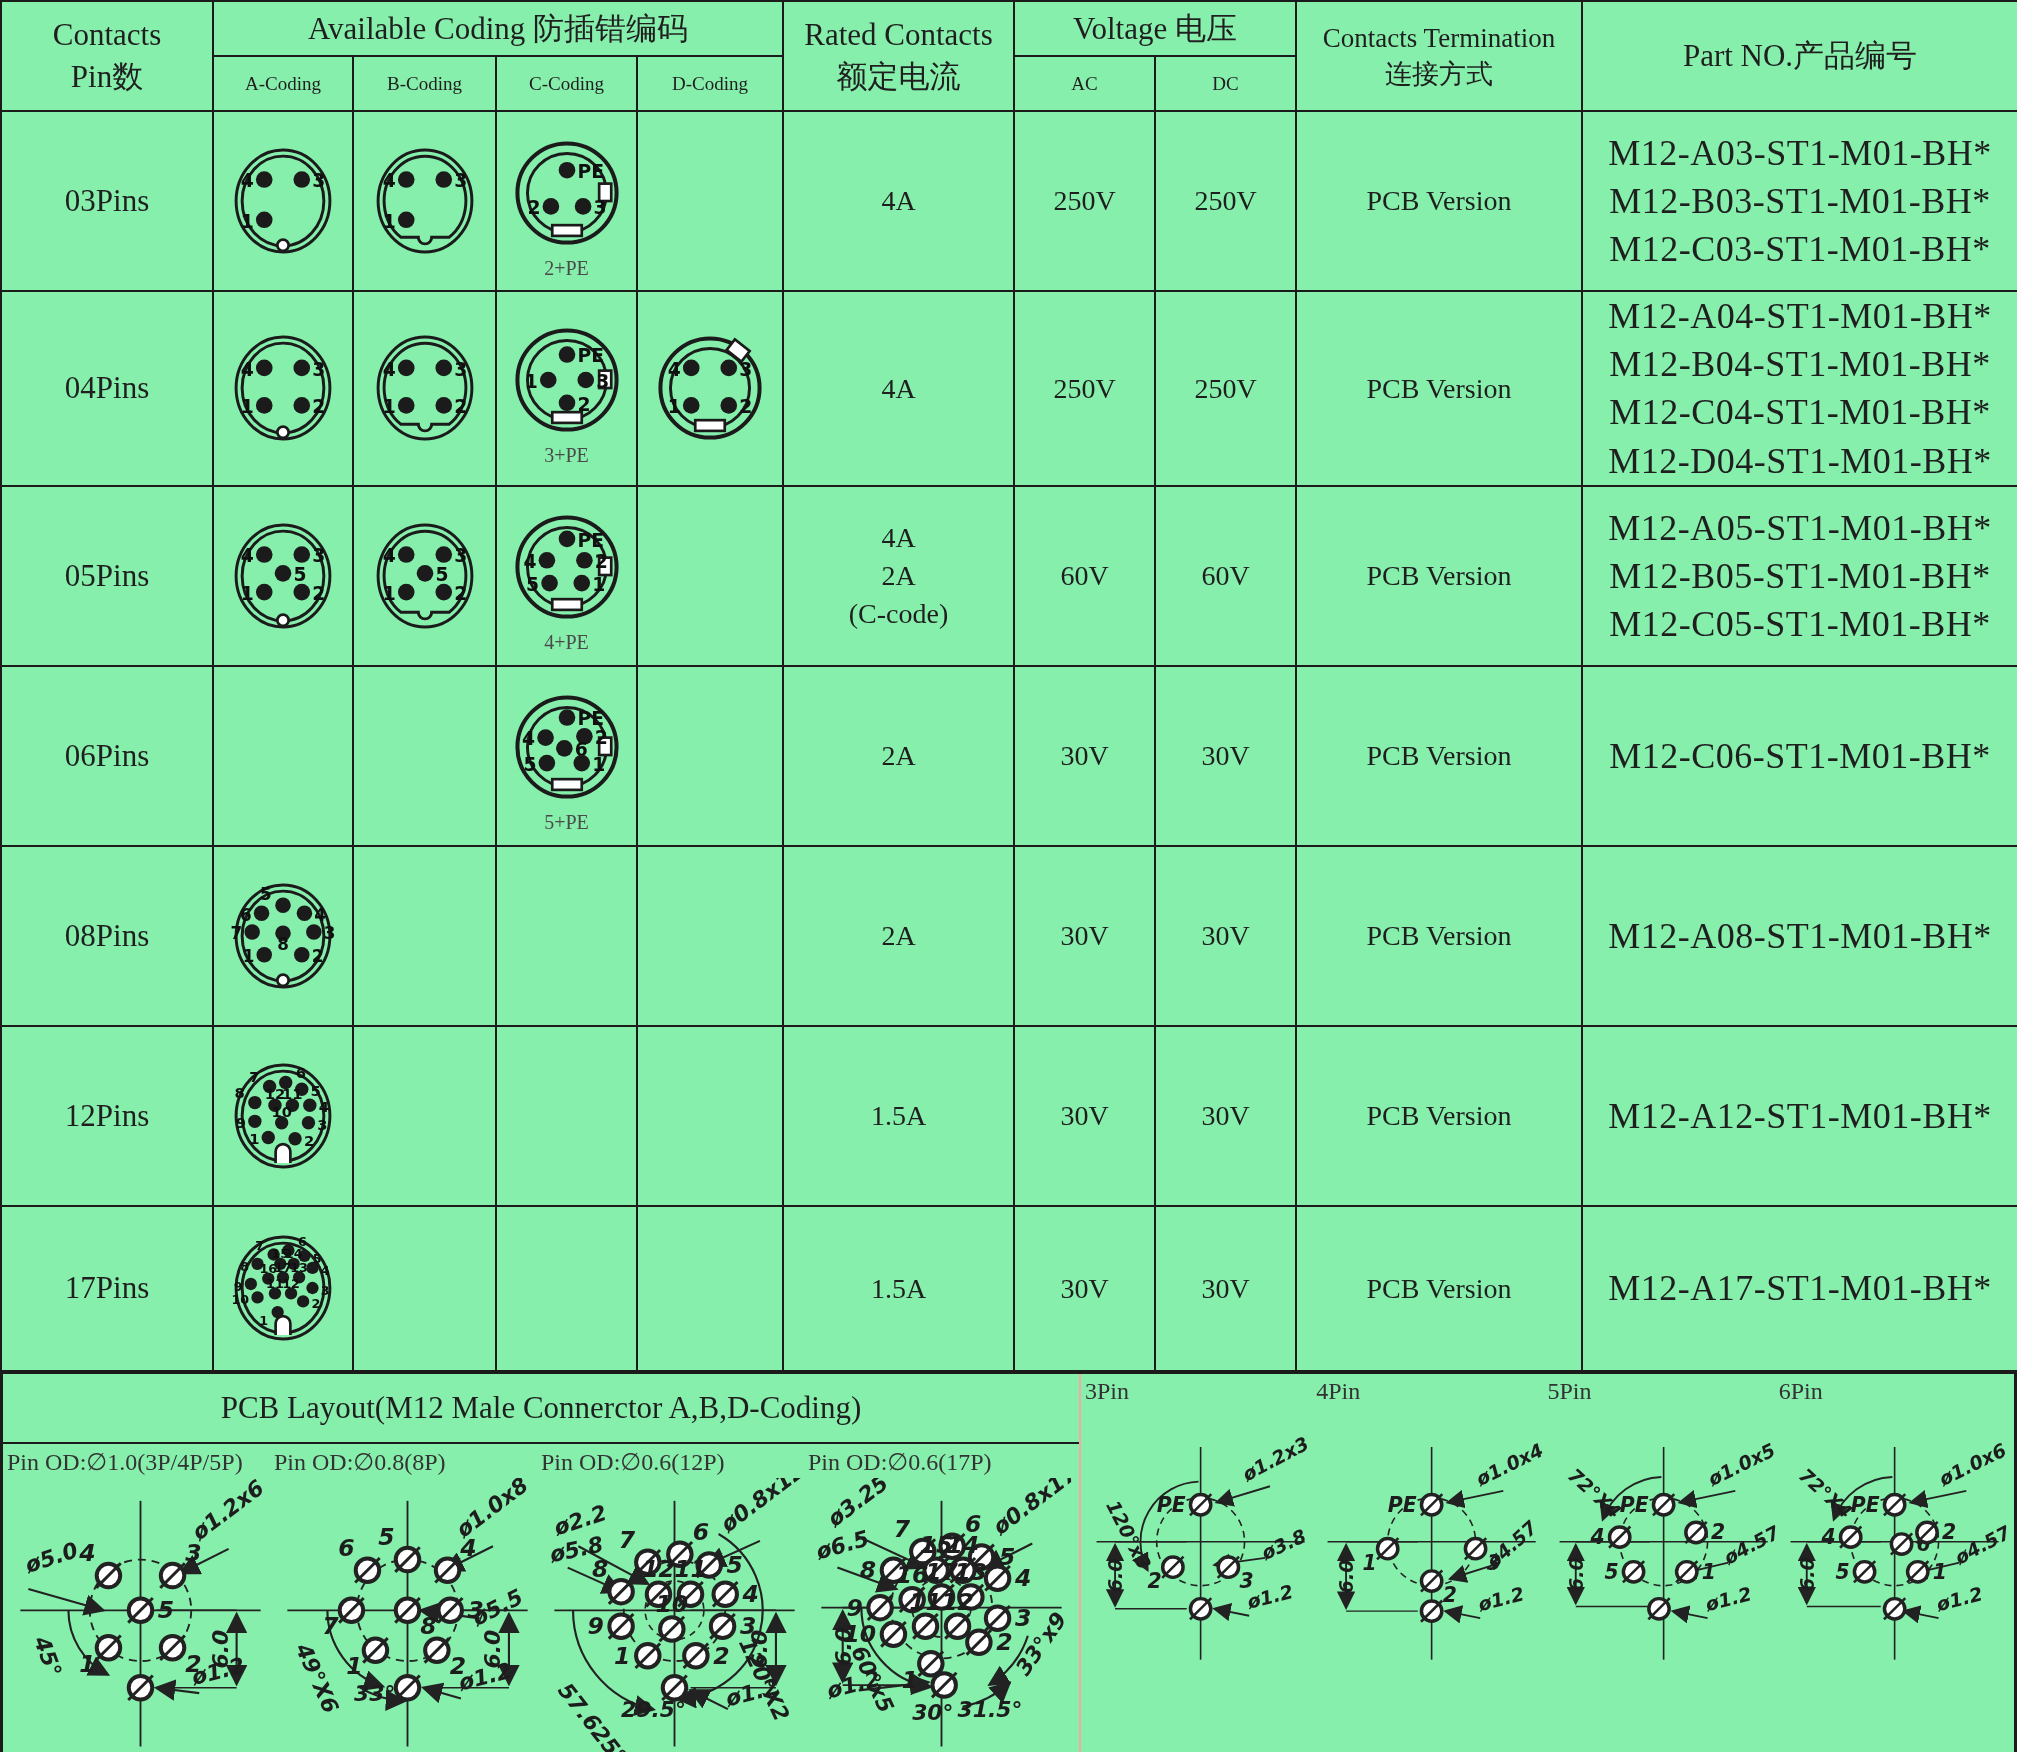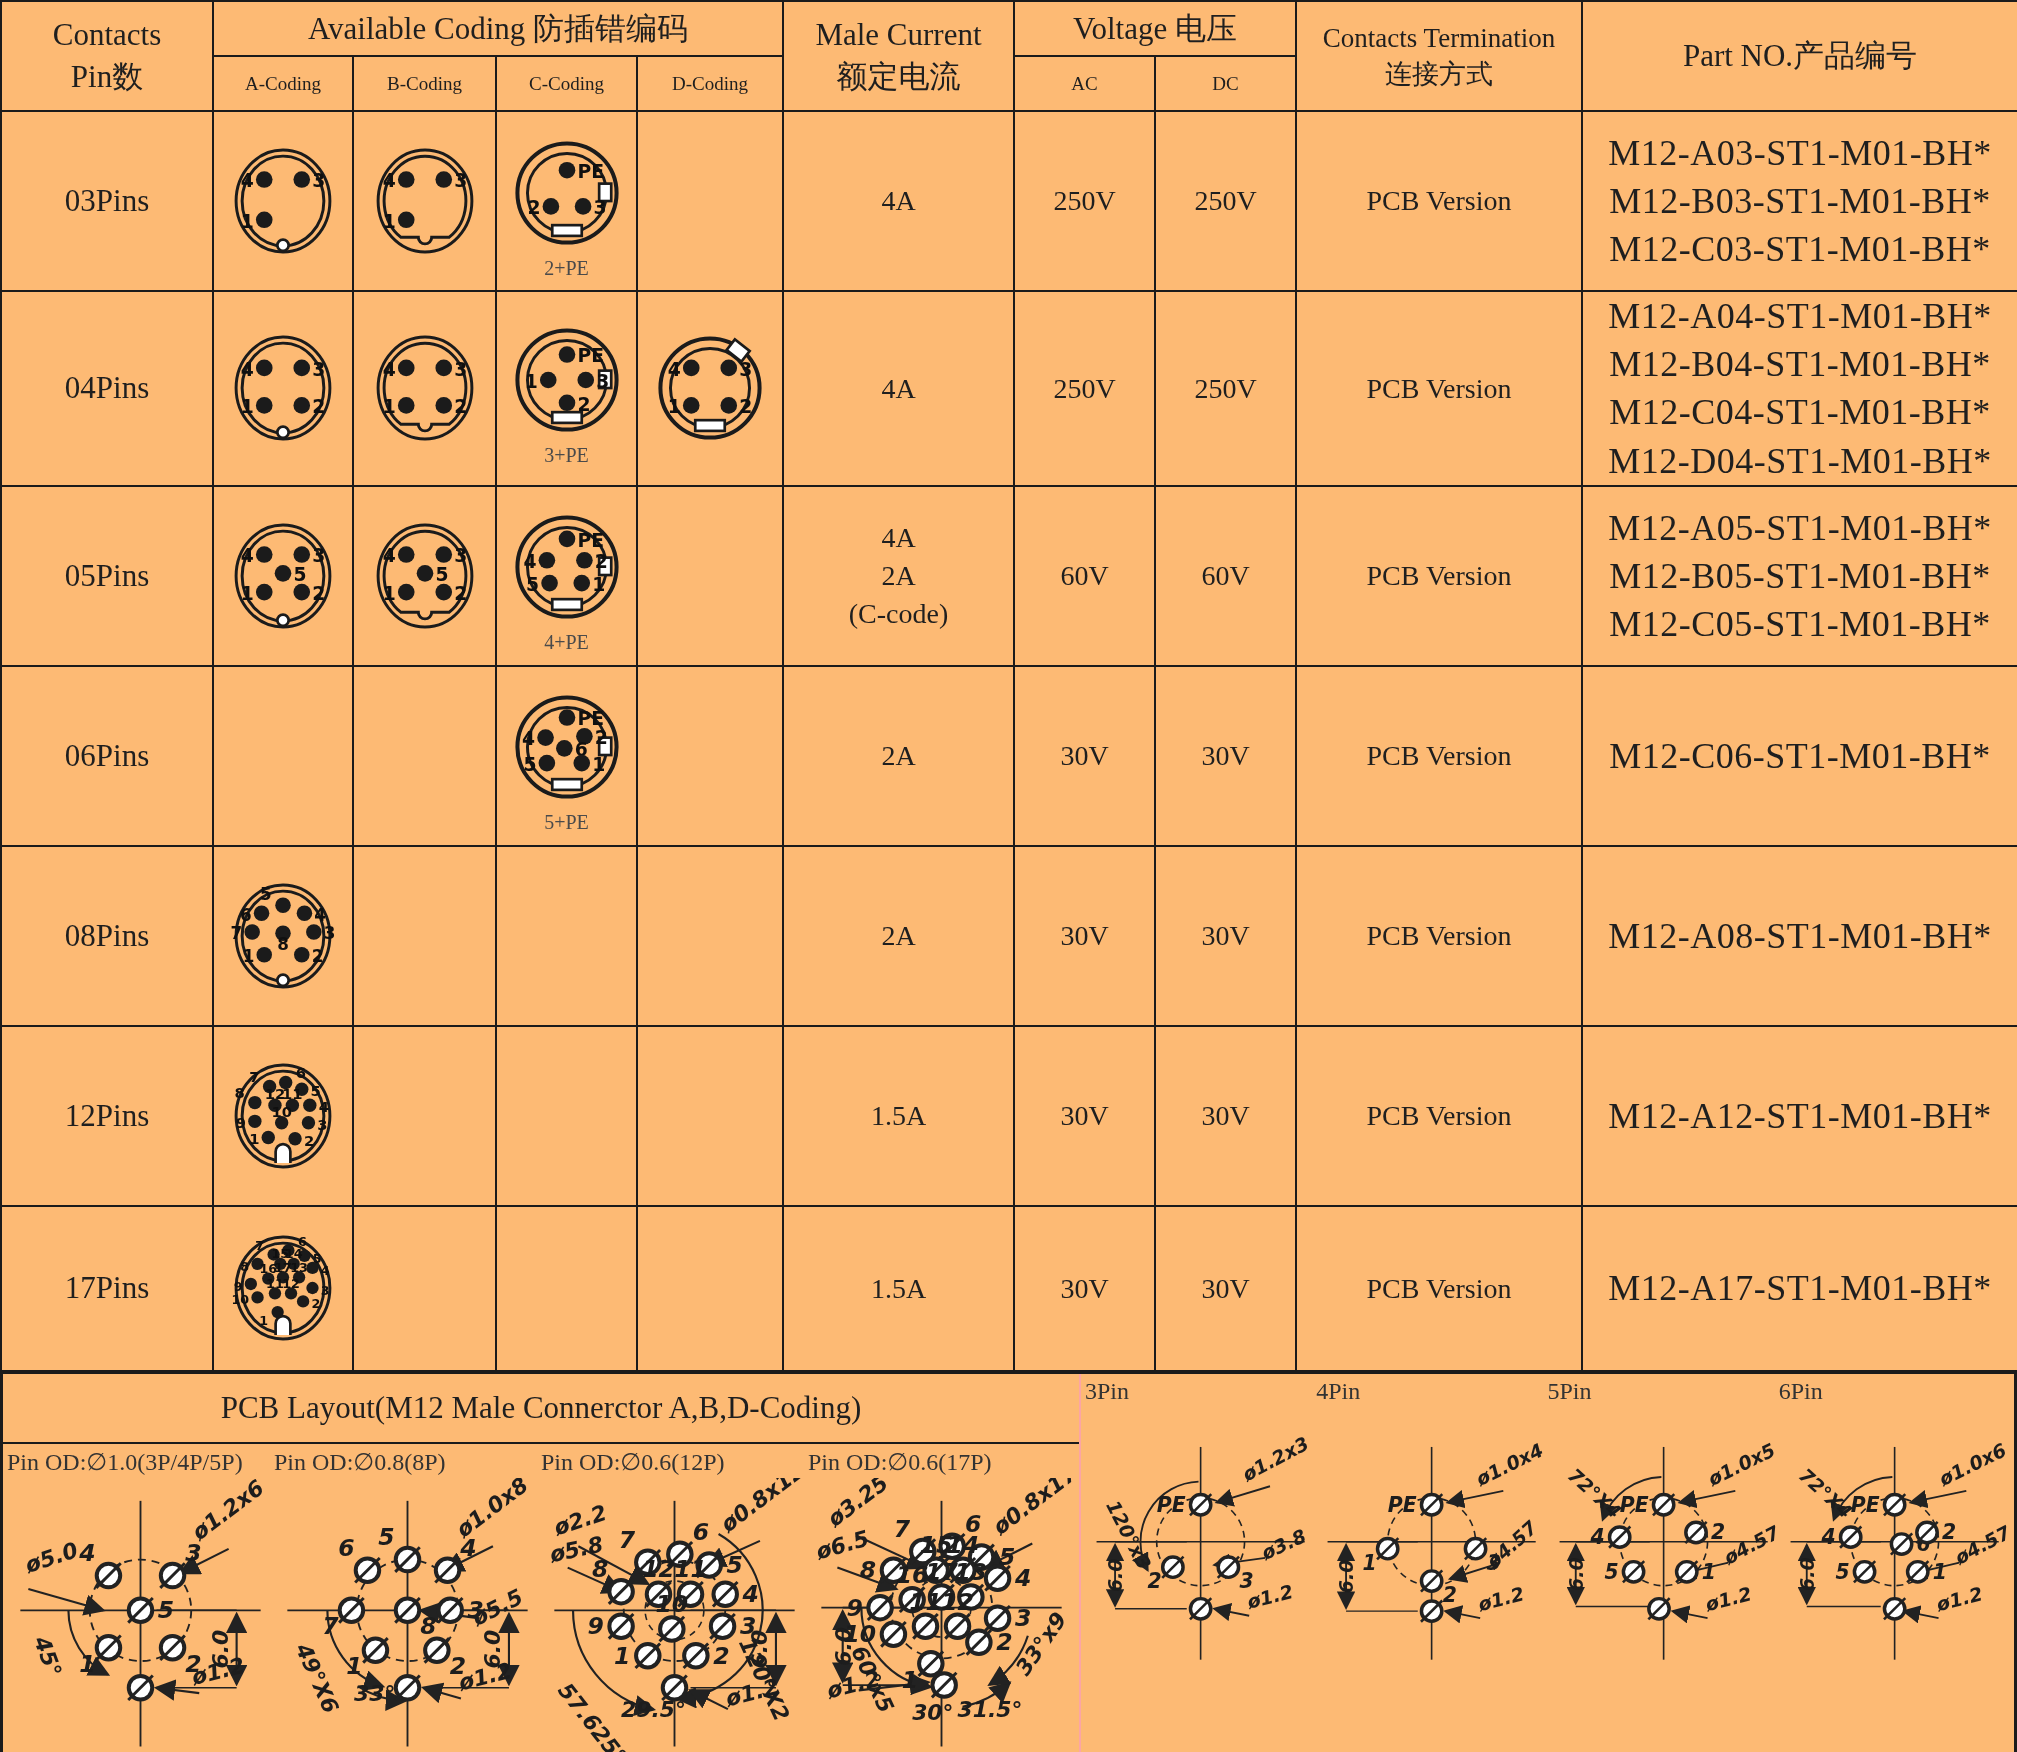--- a/index.html
+++ b/index.html
@@ -1,17 +1,17 @@
 <!DOCTYPE html>
 <html><head>
 <meta charset="utf-8">
 <style>
   *{box-sizing:border-box;margin:0;padding:0}
   body{background:#fff}
-  .page{width:2017px;height:1752px;background:#fdba74;font-family:"Liberation Serif","DejaVu Serif",serif;color:#1f1f1f;overflow:hidden}
+  .page{width:2017px;height:1752px;background:#86efac;font-family:"Liberation Serif","DejaVu Serif",serif;color:#1f1f1f;overflow:hidden}
   table.main{border-collapse:collapse;table-layout:fixed;width:2017px}
   table.main td,table.main th{border:2px solid #1b1b1b;padding:0;text-align:center;vertical-align:middle;font-weight:normal;overflow:hidden}
   th{font-size:31px}
   .sub-th{font-size:19px}
   .term-th{font-size:27px;line-height:1.5}
   .two-line div{line-height:1.35}
   .pins-cell{font-size:31px}
   .val-cell{font-size:28px;line-height:1.35}
   .part-cell{font-size:36px;line-height:1.34;letter-spacing:.5px}
   .coding-cell{vertical-align:middle}
@@ -48,21 +48,21 @@
         <col style="width:436px">
     </colgroup>
     <thead>
       <tr style="height:55px">
         <th rowspan="2" class="two-line">
             <div>Contacts</div>
             <div>Pin数</div>
           </th>
         <th colspan="4">Available Coding 防插错编码</th>
         <th rowspan="2" class="two-line">
-            <div>Male Current</div>
+            <div>Rated Contacts</div>
             <div>额定电流</div>
           </th>
         <th colspan="2">Voltage 电压</th>
         <th rowspan="2" class="two-line term-th">
             <div>Contacts Termination</div>
             <div>连接方式</div>
           </th>
         <th rowspan="2">Part NO.产品编号</th>
       </tr>
       <tr style="height:55px">

